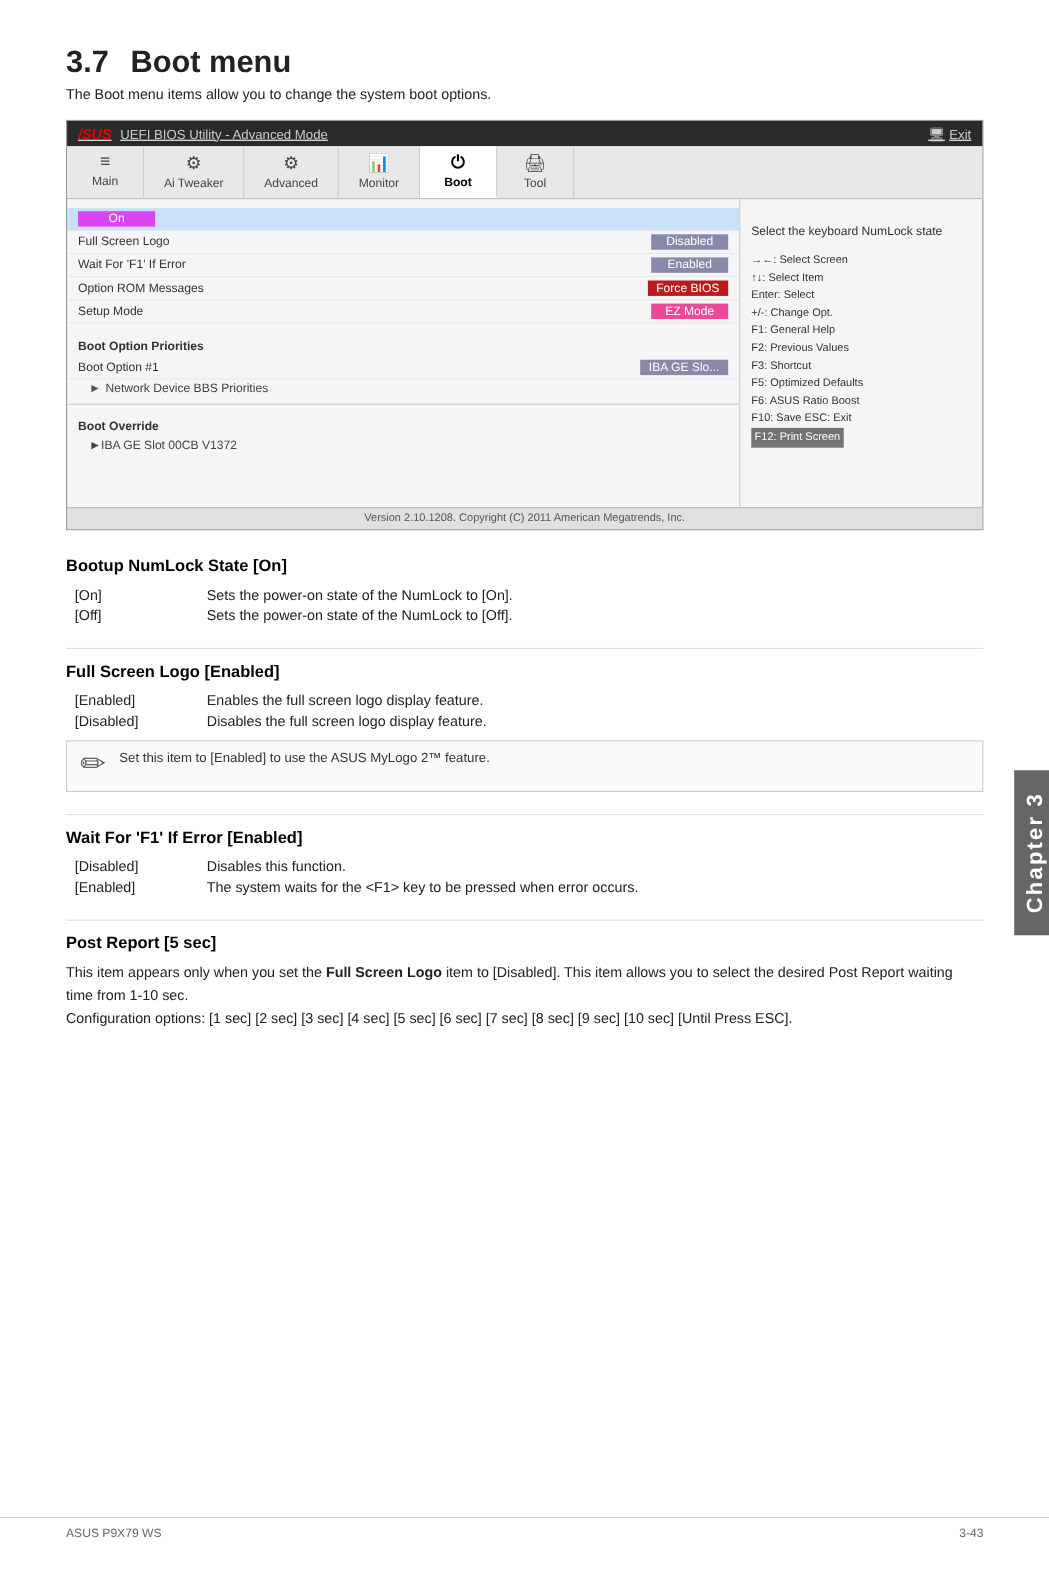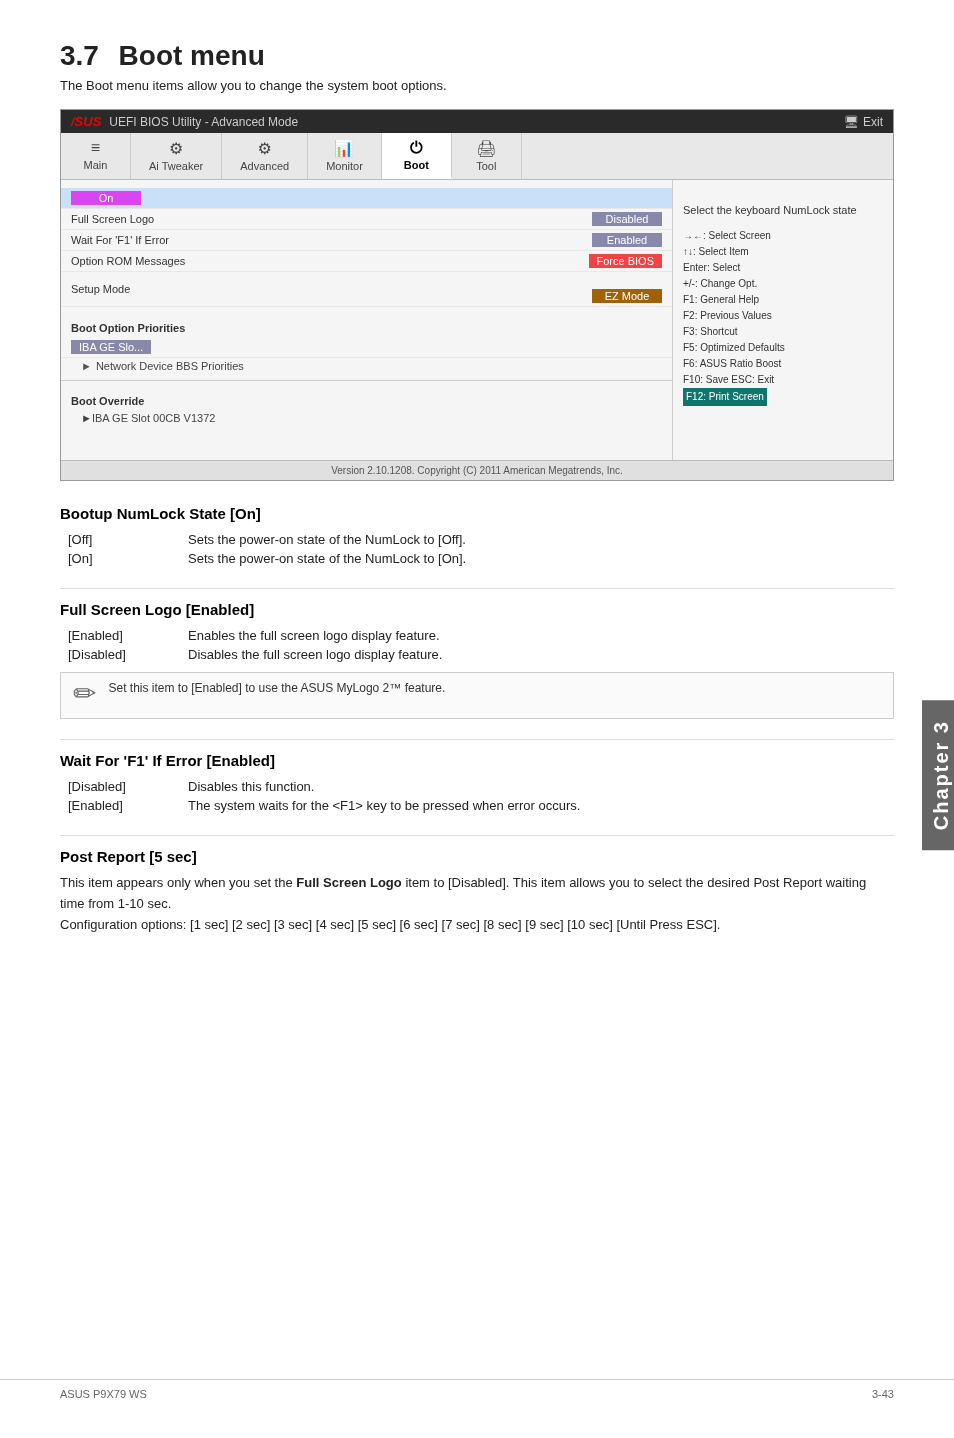--- a/index.html
+++ b/index.html
@@ -41,20 +41,21 @@
     }
 
     .bios-titlebar {
       background: #2a2a2a;
       color: #fff;
       display: flex;
       align-items: center;
       justify-content: space-between;
       padding: 4px 10px;
       font-size: 12px;
+      text-decoration: underline;
     }
 
     .bios-titlebar-left {
       display: flex;
       align-items: center;
       gap: 8px;
     }
 
     .asus-logo {
       color: #e00;
@@ -152,26 +153,25 @@
 
     .bios-row-value.disabled {
       background: #8888aa;
     }
 
     .bios-row-value.enabled {
       background: #8888aa;
     }
 
     .bios-row-value.forcebios {
-      background: #ef4444;
+      background: #b91c1c;
     }
 
     .bios-row-value.ezmode {
-      background: #a16207;
-      margin-top: 14px;
+      background: #ec4899;
     }
 
     .bios-row-value.ibage {
       background: #8888aa;
     }
 
     .bios-subsection {
       padding: 3px 10px;
       font-size: 11px;
       font-weight: bold;
@@ -356,20 +356,21 @@
           <span class="bios-row-value forcebios">Force BIOS</span>
         </div>
         <div class="bios-row">
           <span class="bios-row-label">Setup Mode</span>
           <span class="bios-row-value ezmode">EZ Mode</span>
         </div>
 
         <div style="height:8px;"></div>
         <div class="bios-subsection">Boot Option Priorities</div>
         <div class="bios-row">
+          <span class="bios-row-label">Boot Option #1</span>
           <span class="bios-row-value ibage">IBA GE Slo...</span>
         </div>
         <div class="bios-subitem">
           <span class="arrow">►</span>
           <span>Network Device BBS Priorities</span>
         </div>
 
         <div style="height:8px; border-top:1px solid #ccc; margin-top:6px;"></div>
         <div class="bios-subsection">Boot Override</div>
         <div class="bios-override-item">
@@ -384,39 +385,39 @@
           <div>→←: Select Screen</div>
           <div>↑↓: Select Item</div>
           <div>Enter: Select</div>
           <div>+/-: Change Opt.</div>
           <div>F1: General Help</div>
           <div>F2: Previous Values</div>
           <div>F3: Shortcut</div>
           <div>F5: Optimized Defaults</div>
           <div>F6: ASUS Ratio Boost</div>
           <div>F10: Save  ESC: Exit</div>
-          <div style="background:#0f766e;color:#fff;padding:1px 3px;display:inline-block;">F12: Print Screen</div>
+          <div style="background:#737373;color:#fff;padding:1px 3px;display:inline-block;">F12: Print Screen</div>
         </div>
       </div>
     </div>
 
     <div class="bios-footer">Version 2.10.1208.  Copyright (C) 2011 American Megatrends, Inc.</div>
   </div>
 
   <div class="doc-section">
     <div class="doc-heading">Bootup NumLock State [On]</div>
     <table class="doc-table">
       <tbody>
           <tr>
+        <td>[On]</td>
+        <td>Sets the power-on state of the NumLock to [On].</td>
+      </tr>
+      <tr>
         <td>[Off]</td>
         <td>Sets the power-on state of the NumLock to [Off].</td>
-      </tr>
-      <tr>
-        <td>[On]</td>
-        <td>Sets the power-on state of the NumLock to [On].</td>
       </tr>
     </tbody>
       </table>
   </div>
 
   <hr class="divider">
 
   <div class="doc-section">
     <div class="doc-heading">Full Screen Logo [Enabled]</div>
     <table class="doc-table">

